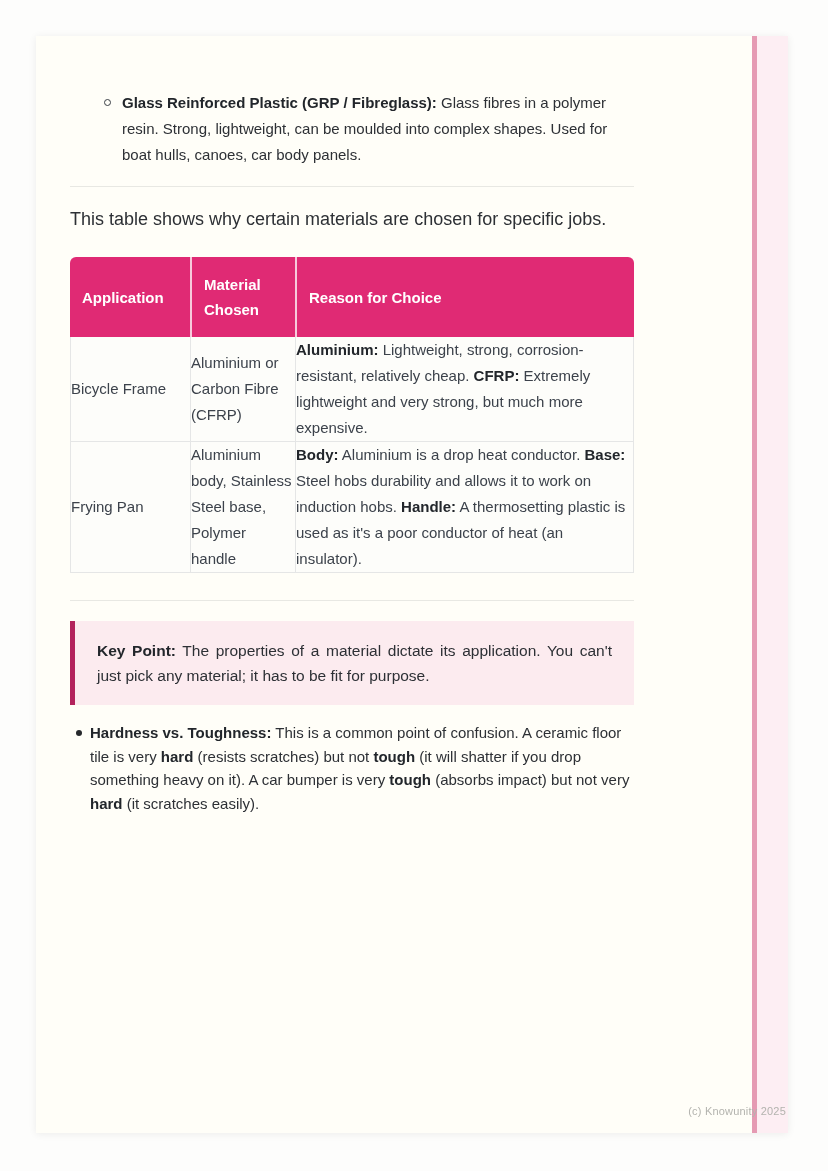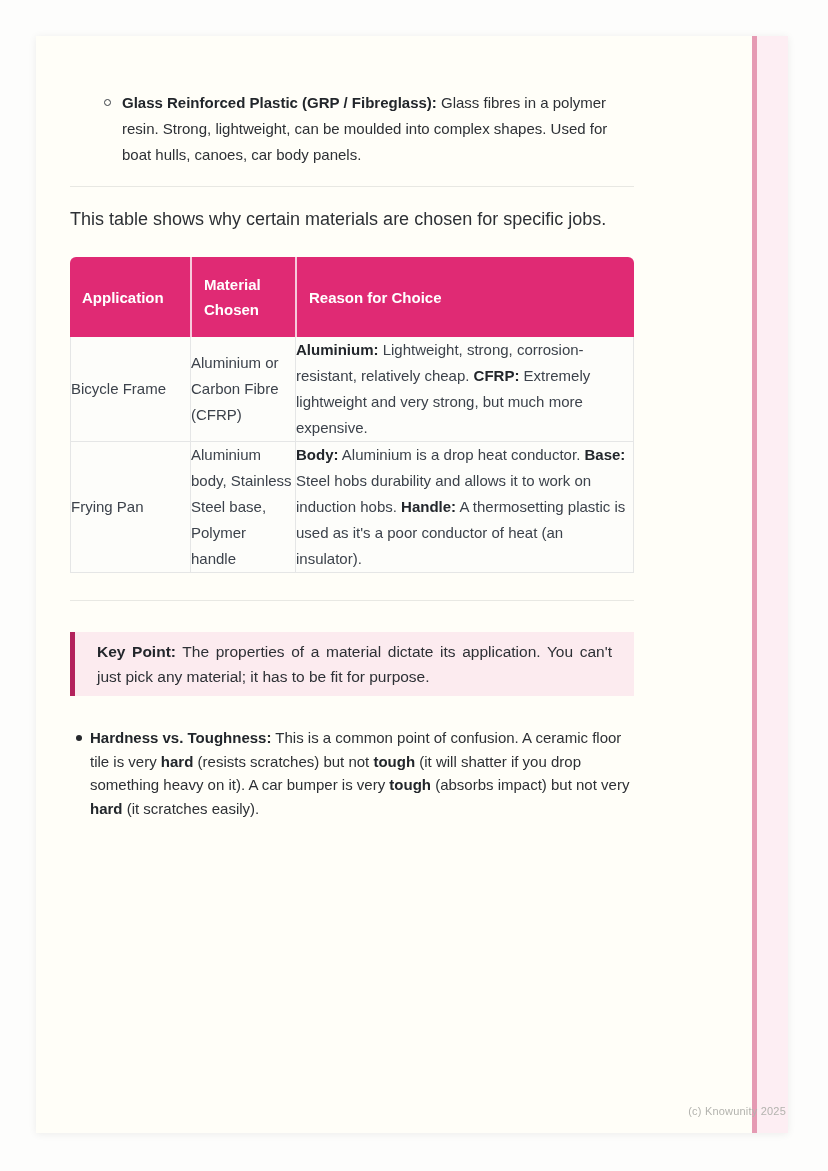--- a/index.html
+++ b/index.html
@@ -65,28 +65,28 @@
     font-size: 15px; line-height: 26px; color: #3c424b;
     padding: 0; vertical-align: middle;
     background: #fdfdfa;
     border-bottom: 1px solid #e5e6e6;
     border-left: 1px solid #e5e6e6;
   }
   td:last-child { border-right: 1px solid #e5e6e6; }
   tbody tr.alt td { background: #f2f3f5; }
 
   .keypoint {
-    margin-top: 31px;
+    margin-top: 20px;
     background: #fcebef;
     border-left: 5px solid #b3225c;
-    padding: 7px 22px;
+    padding: 17px 22px;
   }
   .keypoint p { margin: 0; font-size: 15.5px; line-height: 25px; color: #2d3035; text-align: justify; }
 
-  .bullet { position: relative; padding-left: 20px; margin-top: 30px; }
+  .bullet { position: relative; padding-left: 20px; margin-top: 16px; }
   .dot-marker {
     position: absolute; left: 6px; top: 9px;
     width: 6px; height: 6px; background: #26282c; border-radius: 50%;
     display: block;
   }
   .bullet p { margin: 0; font-size: 15px; line-height: 23.5px; color: #2d3035; }
 
   .watermark {
     position: absolute; right: 2px; bottom: 16px;
     font-size: 11px; color: #b3b3ae; z-index: 2;

